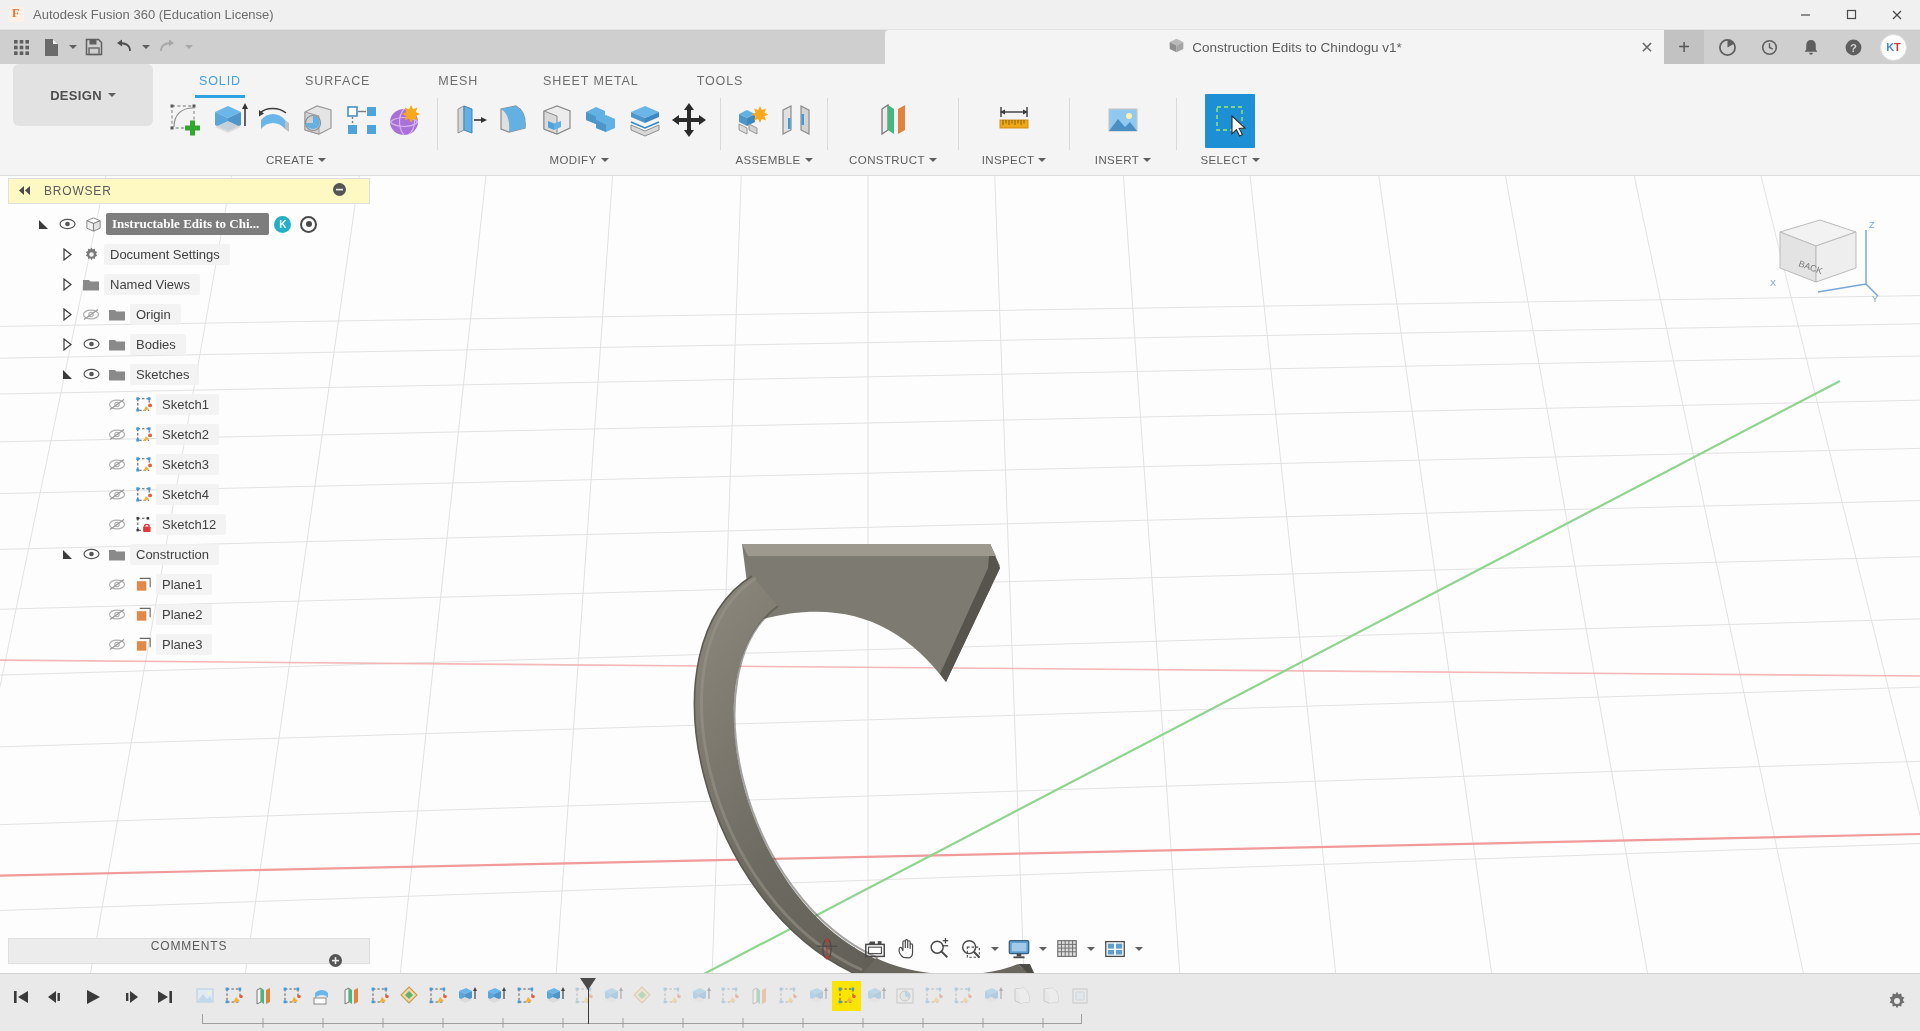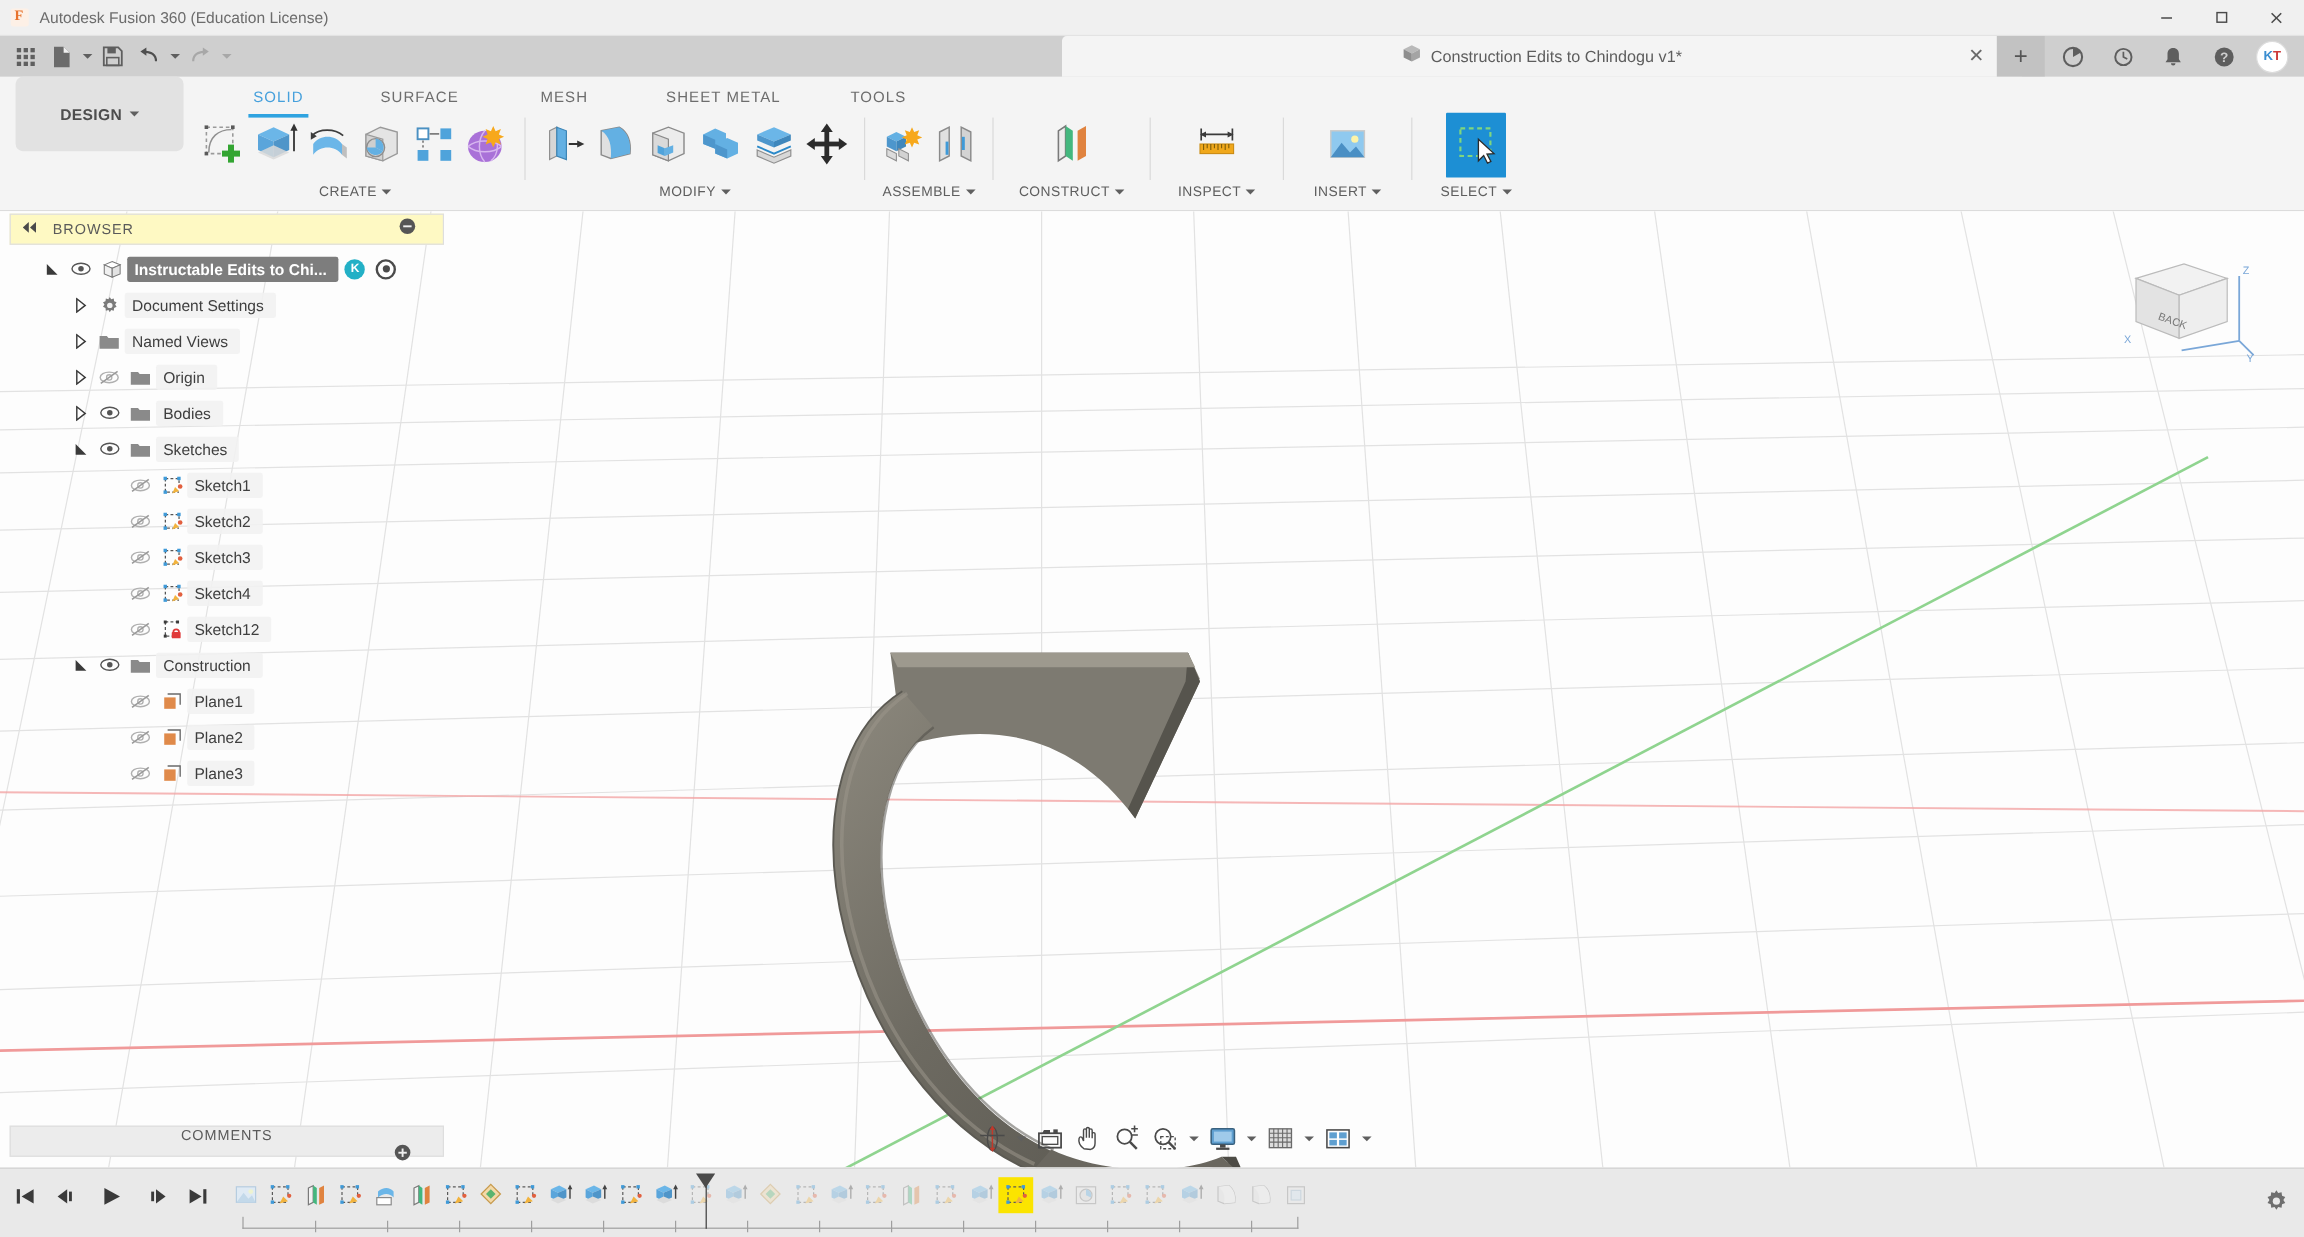--- a/index.html
+++ b/index.html
@@ -77,21 +77,21 @@
   .ribbon {
     position:absolute; top:64px; left:0; width:1920px; height:112px;
     background:#f4f4f4; border-bottom:1px solid #dcdcdc;
   }
   .design-pill {
     position:absolute; left:13px; top:0; width:140px; height:62px;
     background:#e2e2e2; border-radius:6px;
     display:flex; align-items:center; justify-content:center; gap:6px;
   }
   .design-pill .lbl { font-size:13px; color:#4e4e4e; font-weight:600; letter-spacing:.3px;}
-  .tabrow { position:absolute; left:187px; top:4px; height:26px; display:flex; align-items:flex-start; }
+  .tabrow { position:absolute; left:175px; top:4px; height:26px; display:flex; align-items:flex-start; }
   .rtab {
     font-size:12.5px; letter-spacing:.9px; color:#6d6d6d; padding:0 4px;
     height:26px; display:flex; align-items:center; position:relative;
   }
   .rtab.active { color:#46a0dc; }
   .rtab.active::after {
     content:""; position:absolute; left:0; right:0; bottom:-4px; height:3px; background:#2fa3e0;
   }
   .panels { position:absolute; left:160px; top:30px; height:82px; display:flex; align-items:flex-start; }
   .panel { display:flex; flex-direction:column; align-items:center; position:relative; padding:0 4px;}
@@ -125,21 +125,21 @@
   .browser-hdr .ttl { font-size:12px; color:#5a5a5a; letter-spacing:.8px; }
   .tree { margin-top:5px; font-size:13px; color:#3f3f3f; }
   .row { height:30px; display:flex; align-items:center; position:relative; }
   .row .chev { width:22px; display:flex; justify-content:center; align-items:center; }
   .eye { width:26px; display:flex; justify-content:center; align-items:center; }
   .ficon { width:26px; display:flex; justify-content:center; align-items:center; }
   .rlabel {
     background:rgba(241,241,241,.88); padding:3px 10px 3px 6px; border-radius:2px;
     white-space:nowrap;
   }
-  .row.selected .rlabel { background:#7d7d7d; color:#fff; font-weight:bold; }
+  .row.selected .rlabel { background:#7d7d7d; color:#fff; font-weight:bold;font-family:Liberation Serif, serif; }
   .row.selected { }
   .badge-k {
     width:17px;height:17px;border-radius:50%;background:#23b0c6;color:#fff;
     font-size:10px;font-weight:bold;display:flex;align-items:center;justify-content:center;
     margin-left:5px;
   }
   .dot-target {
     width:17px;height:17px;border-radius:50%;border:2px solid #4a4a4a;margin-left:9px;
     display:flex;align-items:center;justify-content:center;
   }

